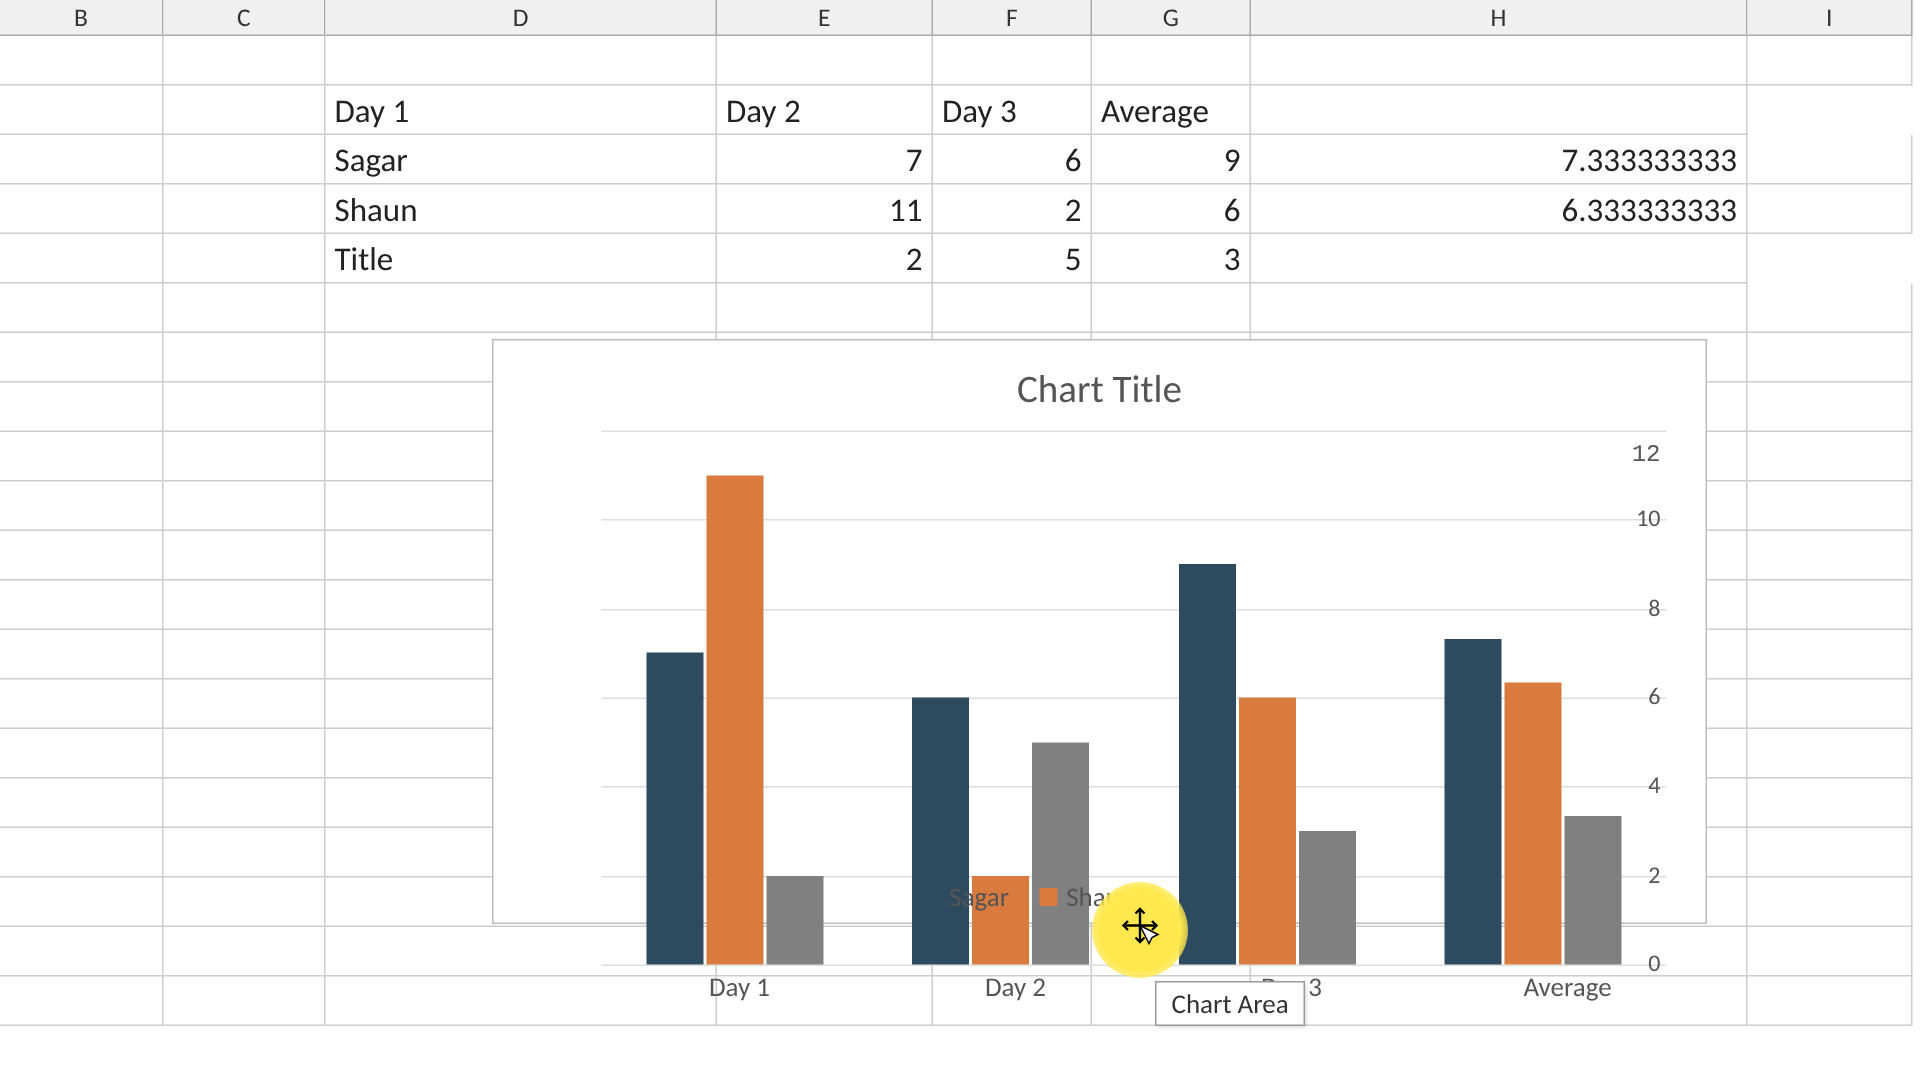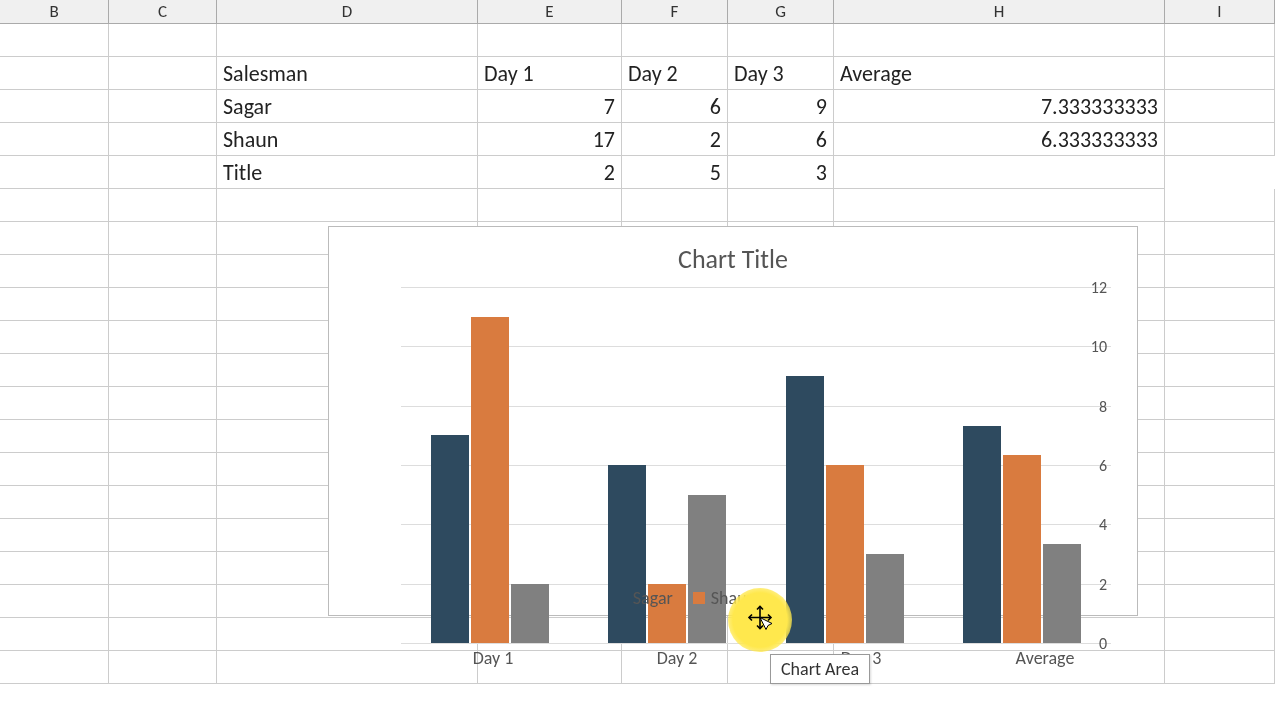--- a/index.html
+++ b/index.html
@@ -173,21 +173,20 @@
   <div class="cell empty"></div>
   <div class="cell empty"></div>
   <div class="cell empty"></div>
   <div class="cell empty"></div>
   <div class="cell empty"></div>
 </div>
 
 <div class="grid">
   <div class="cell empty"></div>
   <div class="cell empty"></div>
-  <div class="cell hdr">Salesman</div>
   <div class="cell hdr">Day 1</div>
   <div class="cell hdr">Day 2</div>
   <div class="cell hdr">Day 3</div>
   <div class="cell hdr">Average</div>
   <div class="cell empty"></div>
 </div>
 
 <div class="grid">
   <div class="cell empty"></div>
   <div class="cell empty"></div>
@@ -195,21 +194,21 @@
   <div class="cell num">7</div>
   <div class="cell num">6</div>
   <div class="cell num">9</div>
   <div class="cell num">7.333333333</div>
   <div class="cell empty"></div>
 </div>
 <div class="grid">
   <div class="cell empty"></div>
   <div class="cell empty"></div>
   <div class="cell">Shaun</div>
-  <div class="cell num">17</div>
+  <div class="cell num">11</div>
   <div class="cell num">2</div>
   <div class="cell num">6</div>
   <div class="cell num">6.333333333</div>
   <div class="cell empty"></div>
 </div>
 <div class="grid">
   <div class="cell empty"></div>
   <div class="cell empty"></div>
   <div class="cell">Title</div>
   <div class="cell num">2</div>
@@ -380,21 +379,21 @@
       <div class="y-tick" style="top: 296.667px;">2</div>
       <div class="grid-line" style="top: 237.333px;"></div>
       <div class="y-tick" style="top: 237.333px;">4</div>
       <div class="grid-line" style="top: 178px;"></div>
       <div class="y-tick" style="top: 178px;">6</div>
       <div class="grid-line" style="top: 118.667px;"></div>
       <div class="y-tick" style="top: 118.667px;">8</div>
       <div class="grid-line" style="top: 59.3333px;"></div>
       <div class="y-tick" style="top: 59.3333px;">10</div>
       <div class="grid-line" style="top: 0px;"></div>
-      <div class="y-tick" style="top: 0px;">12</div>
+      <div class="y-tick" style="top: 16px; font-family: Liberation Mono, monospace;">12</div>
       <div class="bars-container">
         <div class="bar-group">
           <div class="bar sagar" style="height: 207.667px;"></div>
           <div class="bar shaun" style="height: 326.333px;"></div>
           <div class="bar andrew" style="height: 59.3333px;"></div>
         </div>
         <div class="bar-group">
           <div class="bar sagar" style="height: 178px;"></div>
           <div class="bar shaun" style="height: 59.3333px;"></div>
           <div class="bar andrew" style="height: 148.333px;"></div>

